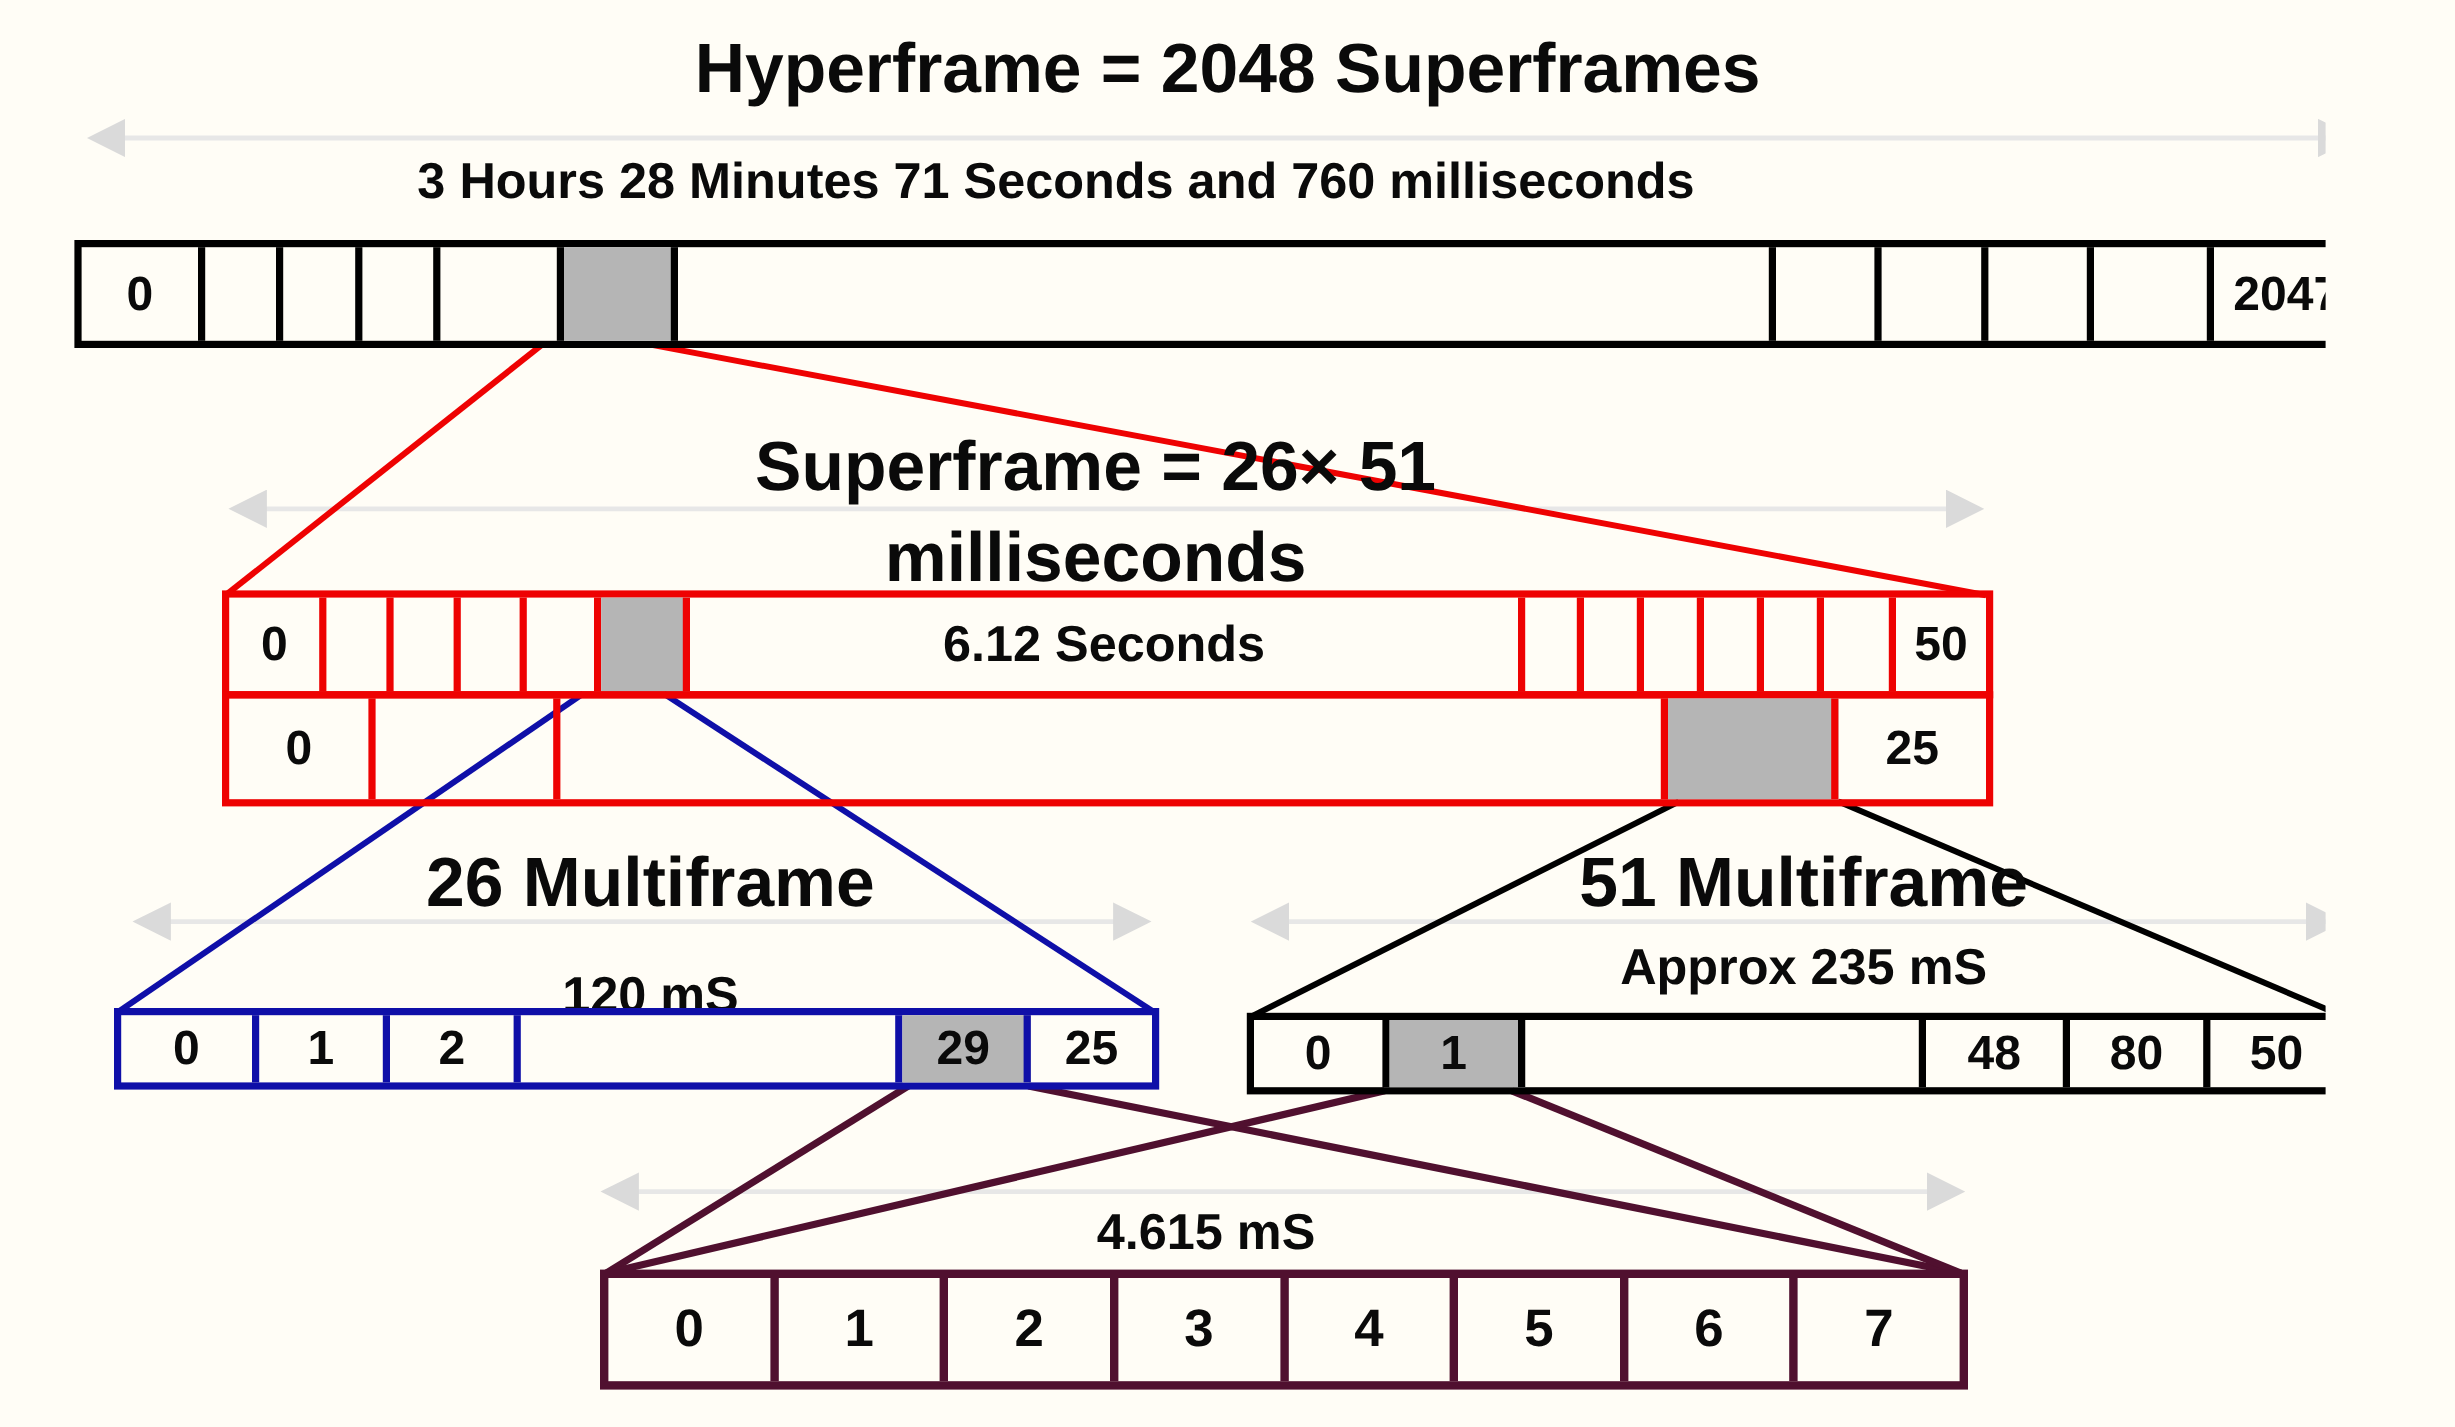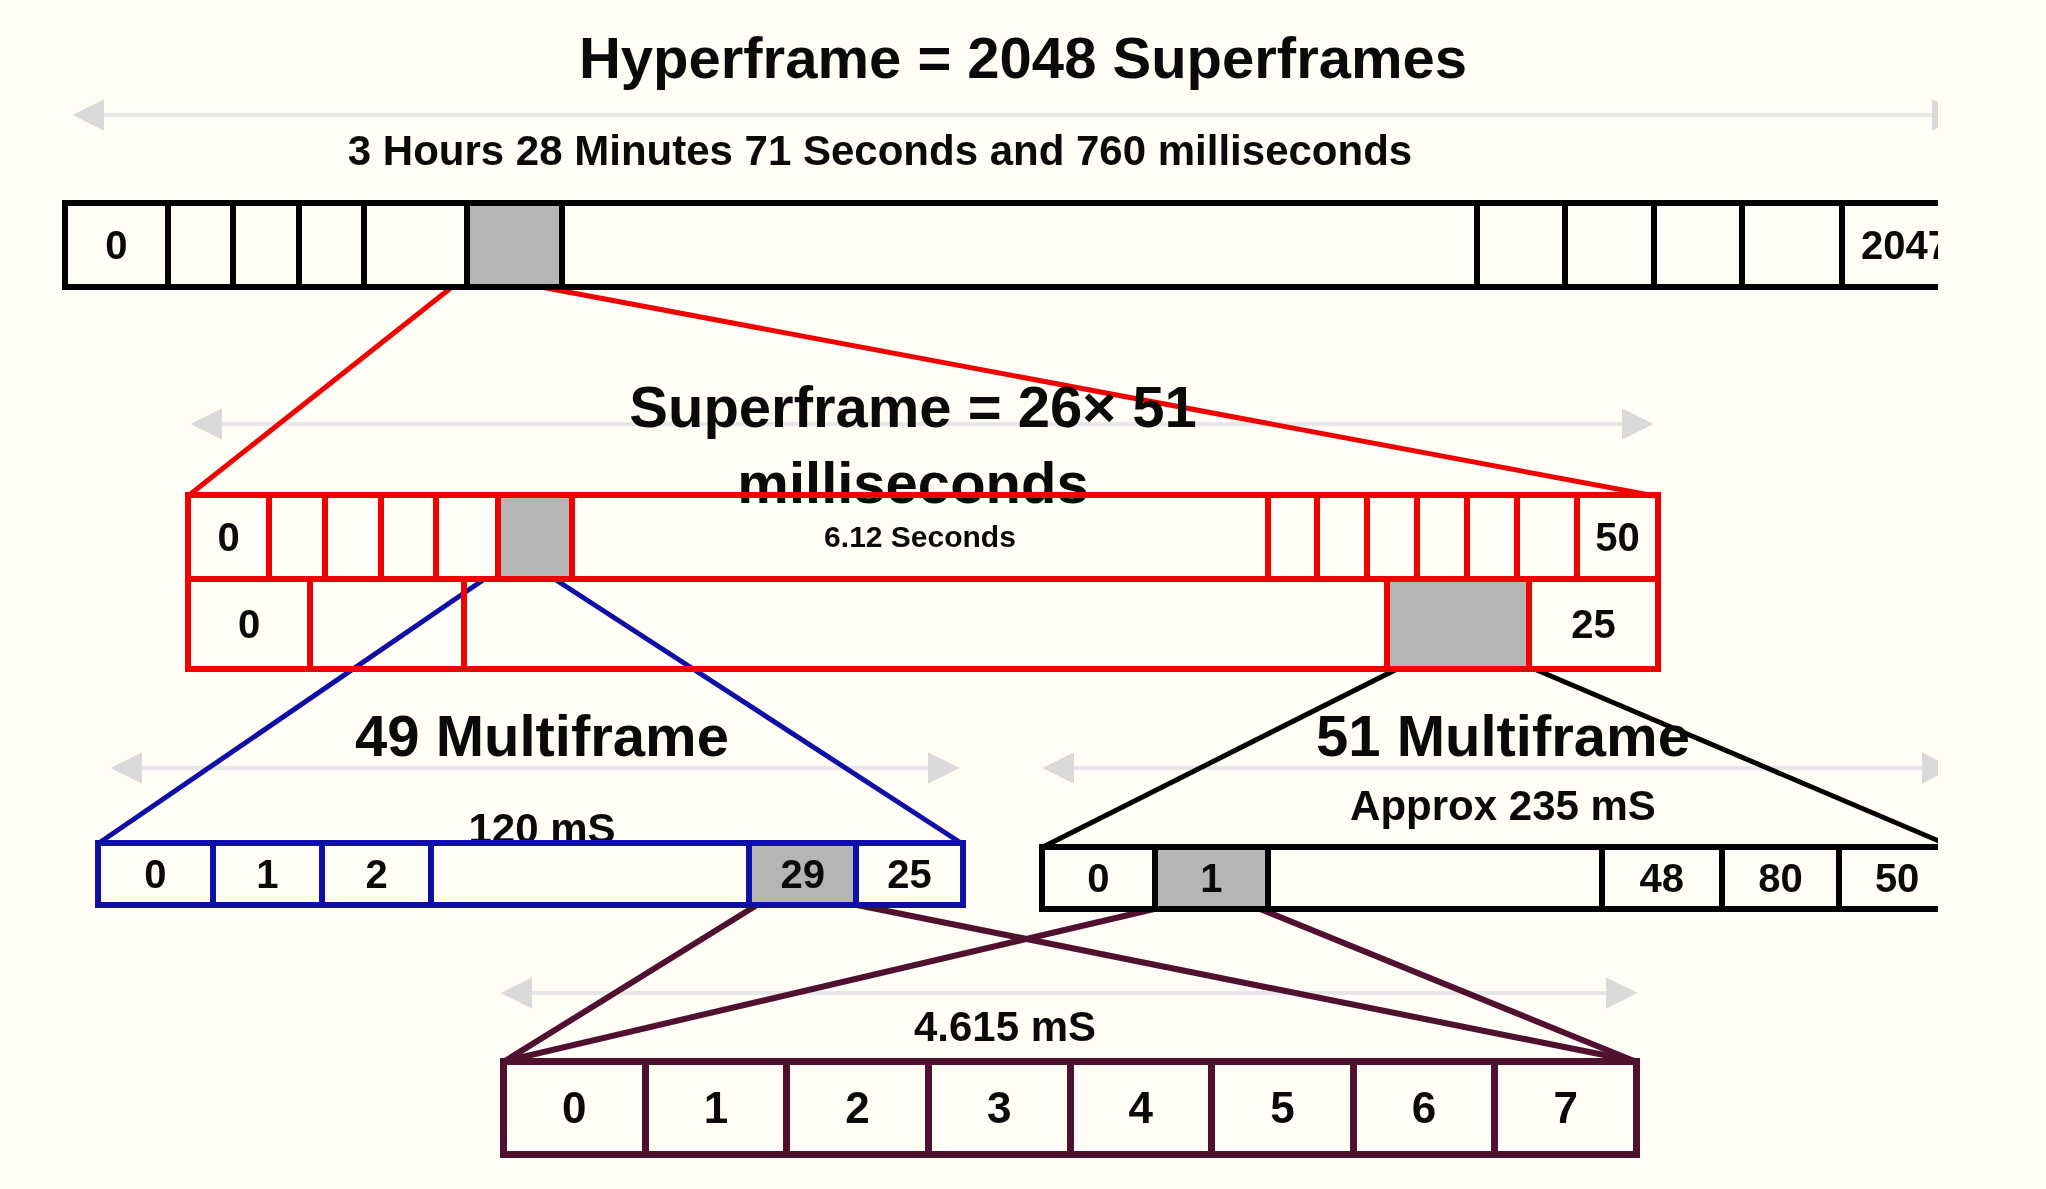--- a/index.html
+++ b/index.html
@@ -21,21 +21,21 @@
   .abs{position:absolute}
   .title{font-size:58px;line-height:1.31;text-align:center;white-space:nowrap}
   .sub{font-size:42px;line-height:1.2;text-align:center;white-space:nowrap}
   .bar{position:absolute;display:flex}
   .cell{
     display:flex;align-items:center;justify-content:center;
     font-size:40px;border-right:6px solid #000;min-width:0;overflow:hidden;
   }
   .cell.last{border-right:none}
   .cell.gray{background:var(--c-gray)}
-  .cell.dur{font-size:30px}
+  .cell.dur{font-size:42px}
   .bar.c-black{border:6px solid var(--c-black)} .bar.c-black .cell{border-right-color:var(--c-black)}
   .bar.c-red{border:6px solid var(--c-red)}     .bar.c-red .cell{border-right-color:var(--c-red)}
   .bar.c-blue{border:6px solid var(--c-blue)}   .bar.c-blue .cell{border-right-color:var(--c-blue)}
   .bar.c-maroon{border:7px solid var(--c-maroon)} .bar.c-maroon .cell{border-right-color:var(--c-maroon);border-right-width:7px;font-size:44px}
   .ln-red{stroke:var(--c-red);stroke-width:5}
   .ln-blue{stroke:var(--c-blue);stroke-width:5}
   .ln-black{stroke:var(--c-black);stroke-width:5}
   .ln-maroon{stroke:var(--c-maroon);stroke-width:6}
   .ln-span{stroke:#e7e7e7;stroke-width:4}
 </style>
@@ -98,21 +98,21 @@
     <div class="cell" style="flex:101 0 0"></div>
     <div class="cell gray" style="flex:93 0 0"></div>
     <div class="cell" style="flex:947 0 0"></div>
     <div class="cell" style="flex:86 0 0"></div>
     <div class="cell" style="flex:86 0 0"></div>
     <div class="cell" style="flex:86 0 0"></div>
     <div class="cell" style="flex:98 0 0"></div>
     <div class="cell last" style="flex:126 0 0">2047</div>
   </div>
 
-  <div class="abs" style="left:283px;top:369px;width:1260px">
+  <div class="abs" style="left:283px;top:351px;width:1260px">
     <div class="title">Superframe = 26× 51</div>
     <div class="title">milliseconds</div>
   </div>
 
   <div class="bar c-red" style="left:185px;top:492px;width:1476px;height:90px">
     <div class="cell" style="flex:80 0 0">0</div>
     <div class="cell" style="flex:53 0 0"></div>
     <div class="cell" style="flex:53 0 0"></div>
     <div class="cell" style="flex:53 0 0"></div>
     <div class="cell" style="flex:59 0 0"></div>
@@ -128,21 +128,21 @@
   </div>
 
   <div class="bar c-red" style="left:185px;top:576px;width:1476px;height:96px">
     <div class="cell" style="flex:119 0 0">0</div>
     <div class="cell" style="flex:152 0 0"></div>
     <div class="cell" style="flex:940 0 0"></div>
     <div class="cell gray" style="flex:139 0 0"></div>
     <div class="cell last" style="flex:126 0 0">25</div>
   </div>
 
-  <div class="abs title" style="left:75px;top:698px;width:934px">49 Multiframe</div>
+  <div class="abs title" style="left:75px;top:698px;width:934px">26 Multiframe</div>
   <div class="abs sub" style="left:75px;top:804px;width:934px">120 mS</div>
 
   <div class="bar c-blue" style="left:95px;top:840px;width:871px;height:68px">
     <div class="cell" style="flex:114 0 0">0</div>
     <div class="cell" style="flex:109 0 0">1</div>
     <div class="cell" style="flex:108 0 0">2</div>
     <div class="cell" style="flex:328 0 0"></div>
     <div class="cell gray" style="flex:106 0 0">29</div>
     <div class="cell last" style="flex:106 0 0">25</div>
   </div>

